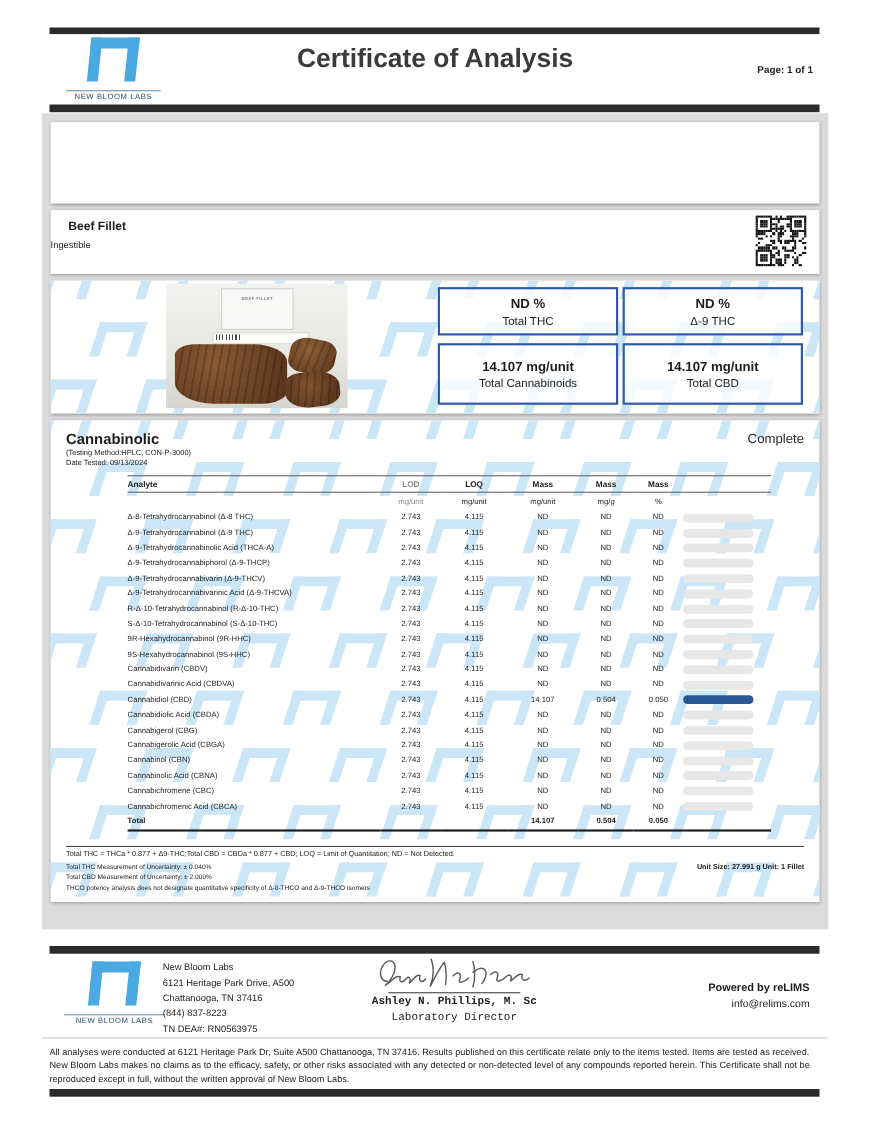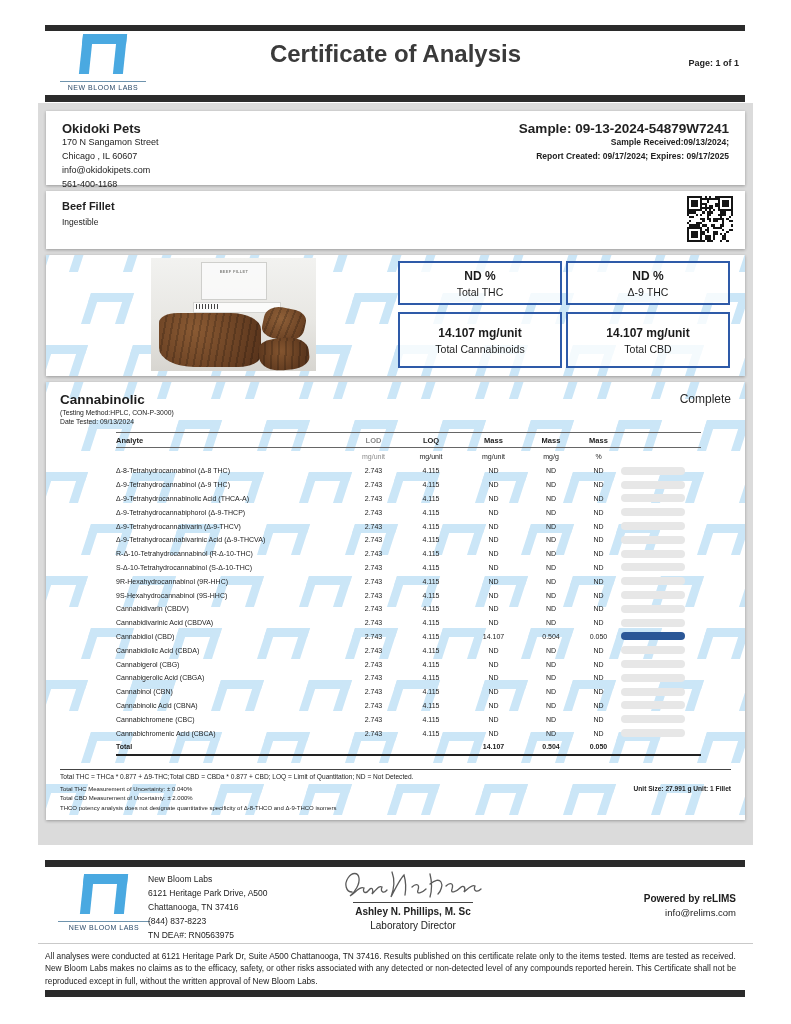--- a/index.html
+++ b/index.html
@@ -25,21 +25,21 @@
   #card-cannabinoid{top:279px;height:438px;}
 
   .client-block{position:absolute;left:16px;top:10px;}
   .client-name{font-size:13px;font-weight:700;color:#222;}
   .client-line{font-size:9px;line-height:1.55;color:#222;}
   .sample-block{position:absolute;right:16px;top:10px;text-align:right;}
   .sample-id{font-size:13.5px;font-weight:700;color:#222;}
   .sample-line{font-size:8.5px;font-weight:700;line-height:1.6;color:#222;}
 
   .product-name{position:absolute;left:16px;top:9px;font-size:11px;font-weight:700;color:#222;}
-  .product-type{position:absolute;left:16px;top:26px;font-size:8.5px;color:#222;}
+  .product-type{position:absolute;left:0;top:26px;font-size:8.5px;color:#222;}
   .qr{position:absolute;right:12px;top:5px;display:grid;grid-template-columns:repeat(21,1fr);
       grid-template-rows:repeat(21,1fr);width:46px;height:46px;background:#fff;}
   .qr div{background:#fff;} .qr div.b{background:#151515;}
 
   
   .wm{position:absolute;inset:0;overflow:hidden;pointer-events:none;}
   .wm-arch{position:absolute;width:25px;height:22px;border:9px solid #cbe6f7;border-bottom:none;transform:skewX(-18deg);}
   .above{position:relative;z-index:1;}
 
   
@@ -89,21 +89,21 @@
   .bar-pill.blue{background:#2b5797;}
   .footnote{position:absolute;left:14px;right:14px;top:387px;border-top:1px solid #444;
             padding-top:3px;font-size:6.6px;color:#222;z-index:1;}
   .uncert{position:absolute;left:14px;top:403px;font-size:6px;line-height:1.55;color:#222;z-index:1;}
   .unitinfo{position:absolute;right:14px;top:403px;font-size:6.6px;font-weight:700;color:#222;z-index:1;}
 
   
   .ftr-logo{position:absolute;left:58px;top:874px;width:92px;text-align:center;}
   .ftr-lab{position:absolute;left:148px;top:872px;font-size:8.5px;line-height:1.65;color:#222;}
   .ftr-lab .l0{font-weight:400;}
-  .sig-block{position:absolute;left:328px;top:866px;width:170px;text-align:center;}
+  .sig-block{position:absolute;left:328px;top:866px;width:170px;text-align:center;font-family:Liberation Mono, monospace;}
   .sig-svg{display:block;margin:0 auto;}
   .sig-line{border-top:1px solid #444;width:120px;margin:0 auto 3px;}
   .sig-name{font-size:10px;font-weight:600;color:#222;}
   .sig-title{font-size:10px;color:#222;margin-top:3px;}
   .powered{position:absolute;right:55px;top:893px;text-align:right;}
   .powered .p0{font-size:10px;font-weight:700;color:#1c1c1c;}
   .powered .p1{font-size:9.5px;color:#222;margin-top:3px;}
   .ftr-divider{position:absolute;left:38px;right:38px;top:943px;border-top:1px solid #c9c9c9;}
   .disclaimer{position:absolute;left:45px;width:701px;top:950px;font-size:8.3px;line-height:1.5;color:#222;}
 </style>
@@ -119,32 +119,20 @@
     <span class="logo-text">NEW BLOOM LABS</span>
   </div>
   <div class="title">Certificate of Analysis</div>
   <div class="page-label">Page: 1 of 1</div>
 
   <div class="blackbar" style="top:95px;height:7px;"></div>
 
   <div class="grey-band">
 
     <div class="card" id="card-client">
-      <div class="client-block">
-        <div class="client-name">Okidoki Pets</div>
-        <div class="client-line">170 N Sangamon Street</div>
-        <div class="client-line">Chicago , IL 60607</div>
-        <div class="client-line">info@okidokipets.com</div>
-        <div class="client-line">561-400-1168</div>
-      </div>
-      <div class="sample-block">
-        <div class="sample-id">Sample: 09-13-2024-54879W7241</div>
-        <div class="sample-line">Sample Received:09/13/2024;</div>
-        <div class="sample-line">Report Created: 09/17/2024; Expires: 09/17/2025</div>
-      </div>
     </div>
 
     <div class="card" id="card-product">
       <div class="product-name">Beef Fillet</div>
       <div class="product-type">Ingestible</div>
       <div class="qr" id="qr">
           <div class="b"></div>
           <div class="b"></div>
           <div class="b"></div>
           <div class="b"></div>

